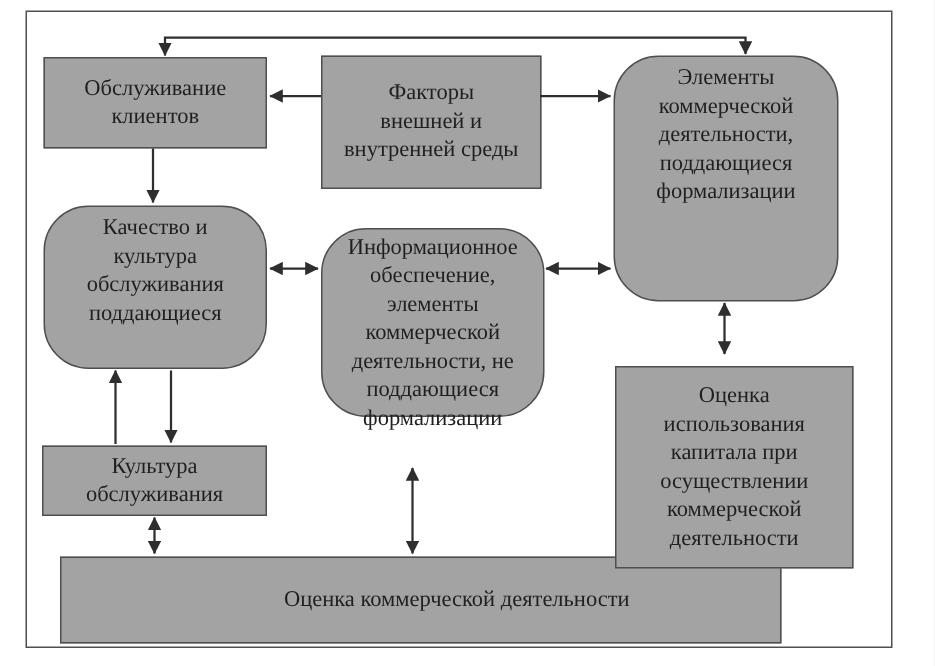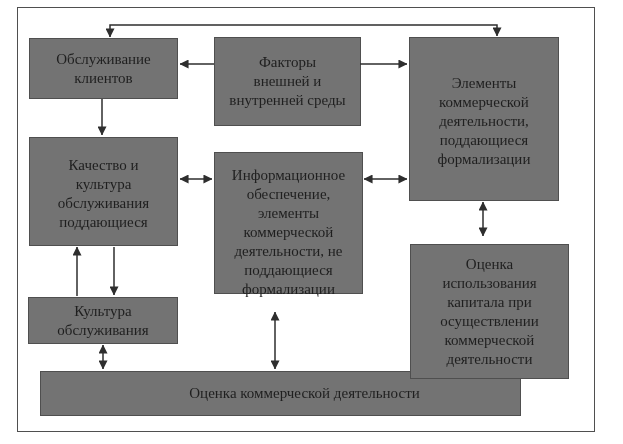--- a/index.html
+++ b/index.html
@@ -9,25 +9,25 @@
     outline:1px solid #cfcfcf;
     font-family:"Liberation Serif","DejaVu Serif",serif;
     color:var(--text,#1f1f1f);
   }
   .frame{
     position:absolute;left:17px;top:7px;width:578px;height:425px;
     border:1.5px solid var(--border,#4f4f4f);box-sizing:border-box;
   }
   .box{
     position:absolute;box-sizing:border-box;
-    border:1.5px solid var(--border,#4f4f4f);background:#737373;
+    border:1.5px solid var(--border,#4f4f4f);background:#a3a3a3;
     display:flex;align-items:center;justify-content:center;
     font-size:15px;line-height:19px;text-align:center;
   }
-  .box.top{align-items:center;padding-top:5px;}
+  .box.top{align-items:flex-start;padding-top:5px;border-radius:30px;}
   .box span{display:block;white-space:pre-line;}
   svg.connectors{position:absolute;left:0;top:0;z-index:6;pointer-events:none;}
   .ln{stroke:var(--line,#2e2e2e);stroke-width:1.5;fill:none;}
   .ah{fill:var(--line,#2e2e2e);}
   .z2{z-index:2}.z3{z-index:3}
 </style>
 </head>
 <body>
 
 <div class="canvas">
@@ -53,36 +53,36 @@
 формализации</span>
   </div>
 
   <div class="box top z2" style="left:29px;top:137px;width:149px;height:109px">
     <span>Качество и
 культура
 обслуживания
 поддающиеся</span>
   </div>
 
-  <div class="box top z2" style="left:214px;top:152px;width:149px;height:142px;padding-top:18px">
+  <div class="box top z2" style="left:214px;top:152px;width:149px;height:126px;padding-top:3px">
     <span>Информационное
 обеспечение,
 элементы
 коммерческой
 деятельности, не
 поддающиеся
 формализации</span>
   </div>
 
   <div class="box z2" style="left:28px;top:297px;width:150px;height:47px">
     <span>Культура
 обслуживания</span>
   </div>
 
-  <div class="box z2" style="left:40px;top:371px;width:481px;height:45px;padding-left:48px">
+  <div class="box z2" style="left:40px;top:371px;width:481px;height:58px;padding-left:48px">
     <span>Оценка коммерческой деятельности</span>
   </div>
 
   <div class="box z3" style="left:410px;top:244px;width:159px;height:135px">
     <span>Оценка
 использования
 капитала при
 осуществлении
 коммерческой
 деятельности</span>

